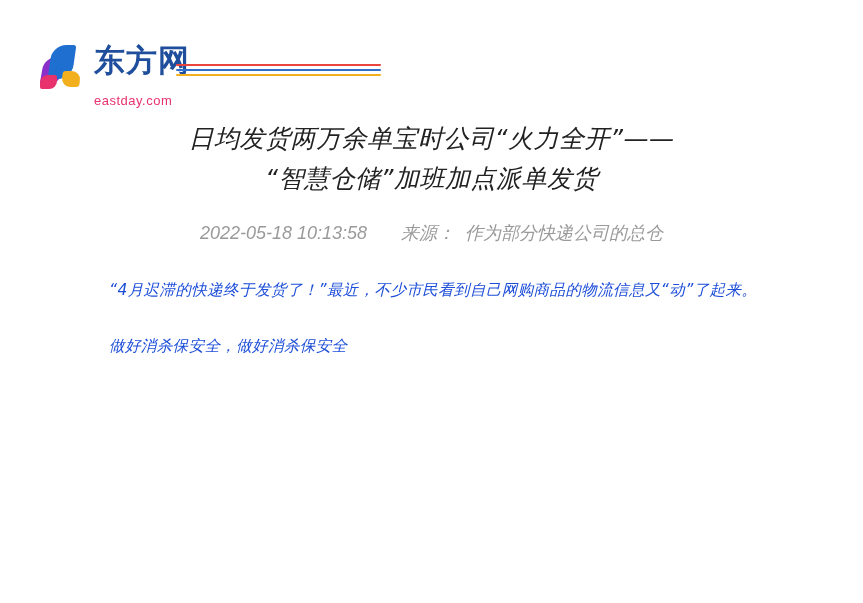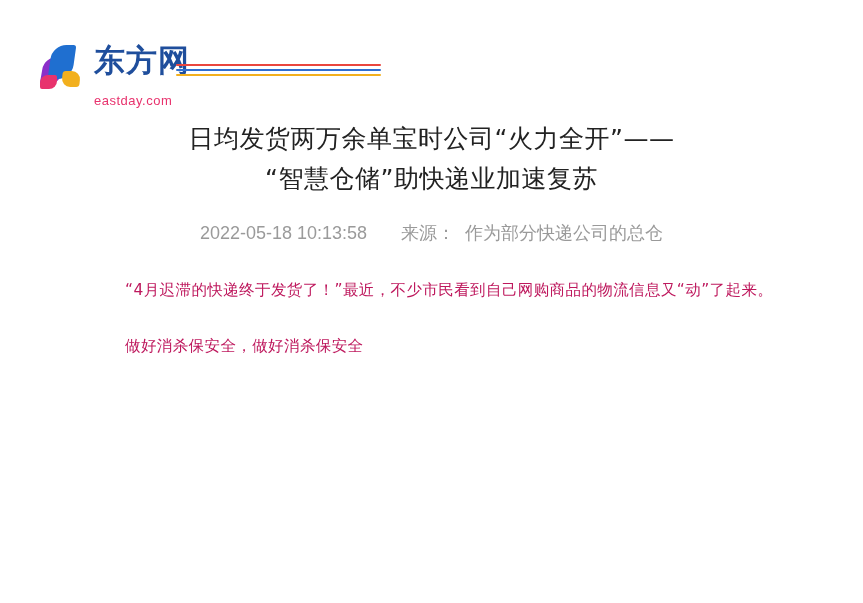--- a/index.html
+++ b/index.html
@@ -114,20 +114,21 @@
     border-radius: 1px;
   }
   .header-rule .bar.b1 { top: 0px;  width: 205px; background: #e9453d; }
   .header-rule .bar.b2 { top: 5px;  width: 205px; background: #2f6fd0; }
   .header-rule .bar.b3 { top: 10px; width: 205px; background: #f2b01e; }
 
   
   .article {
     padding: 0 78px;
     box-sizing: border-box;
+    font-style: italic;
   }
   .headline {
     text-align: center;
     font-size: 25px;
     line-height: 40px;
     color: #222222;
     font-weight: normal;
     margin: 14px 0 0 0;
     font-family: "DejaVu Sans", "Liberation Sans", sans-serif;
     letter-spacing: 0.5px;
@@ -142,24 +143,24 @@
     color: #9a9a9a;
   }
   .meta .source {
     display: flex;
     gap: 10px;
   }
   .body-copy {
     margin-top: 28px;
   }
   .body-copy p {
-    margin: 0 0 22px 16px;
+    margin: 0 0 22px 0;
     font-size: 15.5px;
     line-height: 34px;
-    color: #be185d;
+    color: #1d4ed8;
     text-indent: 2em;
     text-align: justify;
     font-family: "DejaVu Sans", "Liberation Sans", sans-serif;
     letter-spacing: 0.4px;
   }
 </style>
 </head>
 <body>
 
 <div class="page">
@@ -180,21 +181,21 @@
     <div class="header-rule">
       <span class="bar b1"></span>
       <span class="bar b2"></span>
       <span class="bar b3"></span>
     </div>
   </div>
 
   <div class="article">
     <h1 class="headline">
       <span>日均发货两万余单宝时公司“火力全开”——</span><br>
-      <span>“智慧仓储”助快递业加速复苏</span>
+      <span>“智慧仓储”加班加点派单发货</span>
     </h1>
 
     <div class="meta">
       <span>2022-05-18 10:13:58</span>
       <span class="source">
         <span>来源：</span>
         <span>作为部分快递公司的总仓</span>
       </span>
     </div>
 

